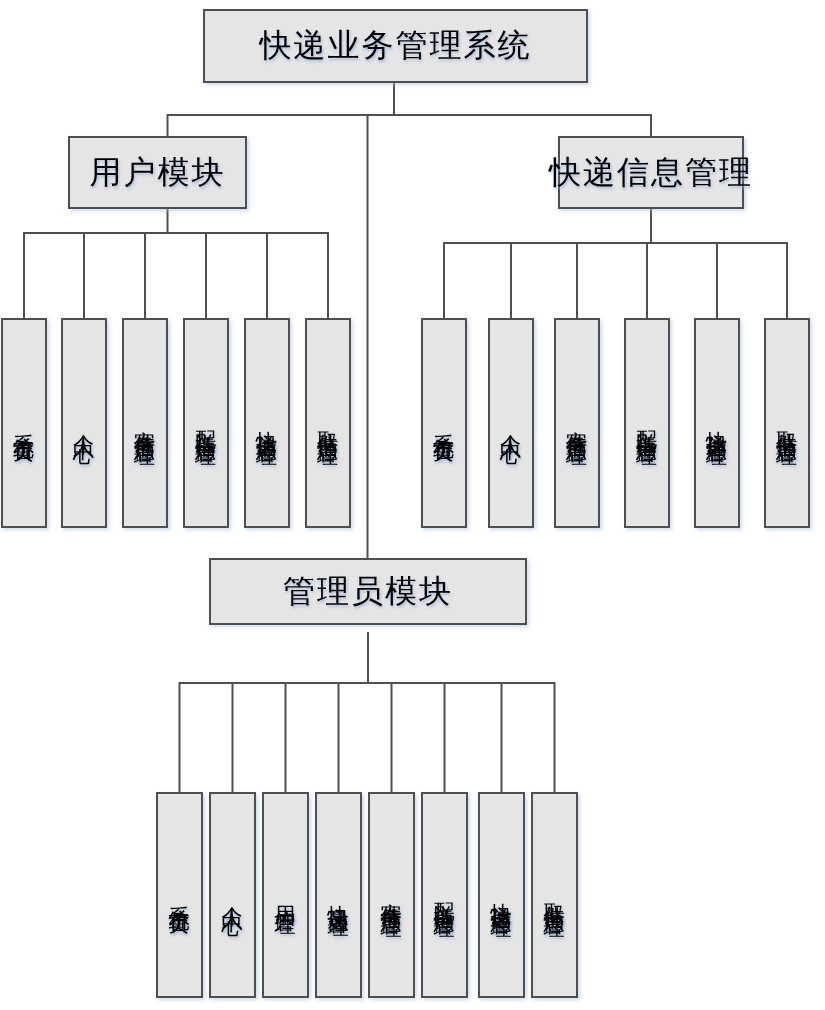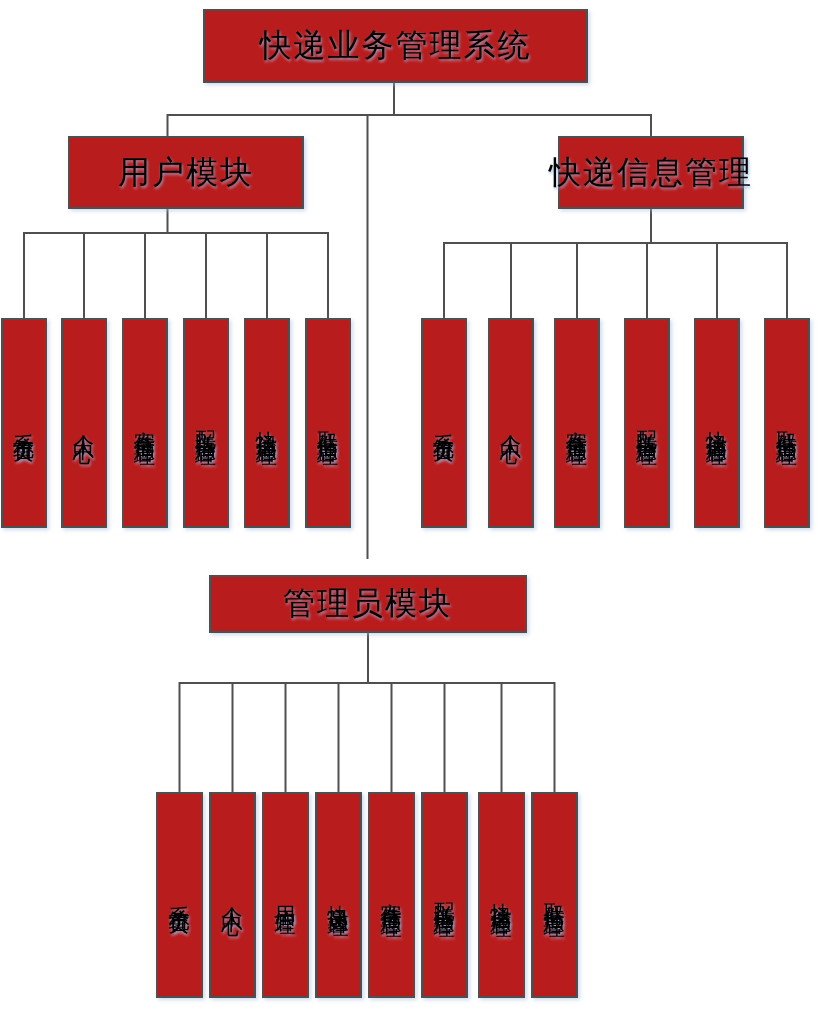--- a/index.html
+++ b/index.html
@@ -19,21 +19,21 @@
   .connectors {
     position: absolute;
     left: 0;
     top: 0;
     width: 825px;
     height: 1010px;
   }
   .node {
     position: absolute;
     box-sizing: border-box;
-    background: #b91c1c;
+    background: #e5e5e5;
     border: 2px solid #4f4f4f;
     display: flex;
     align-items: center;
     justify-content: center;
     box-shadow: 2px 2px 4px rgba(165, 190, 225, 0.55);
   }
   .node .lbl {
     text-shadow: 1px 2px 3px rgba(150, 180, 220, 0.85);
     white-space: nowrap;
   }
@@ -93,27 +93,27 @@
     <line x1="391.5" y1="682" x2="391.5" y2="793"></line>
     <line x1="444.5" y1="682" x2="444.5" y2="793"></line>
     <line x1="501.5" y1="682" x2="501.5" y2="793"></line>
     <line x1="554.5" y1="682" x2="554.5" y2="793"></line>
   </svg>
 
   <div class="node hnode" style="left:203px; top:9px; width:385px; height:74px;">
     <span class="lbl">快递业务管理系统</span>
   </div>
 
-  <div class="node hnode" style="left:68px; top:136px; width:236px; height:73px;">
+  <div class="node hnode" style="left:68px; top:136px; width:179px; height:73px;">
     <span class="lbl">用户模块</span>
   </div>
   <div class="node hnode" style="left:558px; top:136px; width:186px; height:73px;">
     <span class="lbl">快递信息管理</span>
   </div>
-  <div class="node hnode" style="left:209px; top:575px; width:318px; height:58px;text-align:right;">
+  <div class="node hnode" style="left:209px; top:558px; width:318px; height:67px;text-align:right;">
     <span class="lbl">管理员模块</span>
   </div>
 
   <div class="node vnode leafA" style="left:1px;">
     <span class="lbl">系统首页</span>
   </div>
   <div class="node vnode leafA" style="left:61px;">
     <span class="lbl">个人中心</span>
   </div>
   <div class="node vnode leafA" style="left:122px;">

